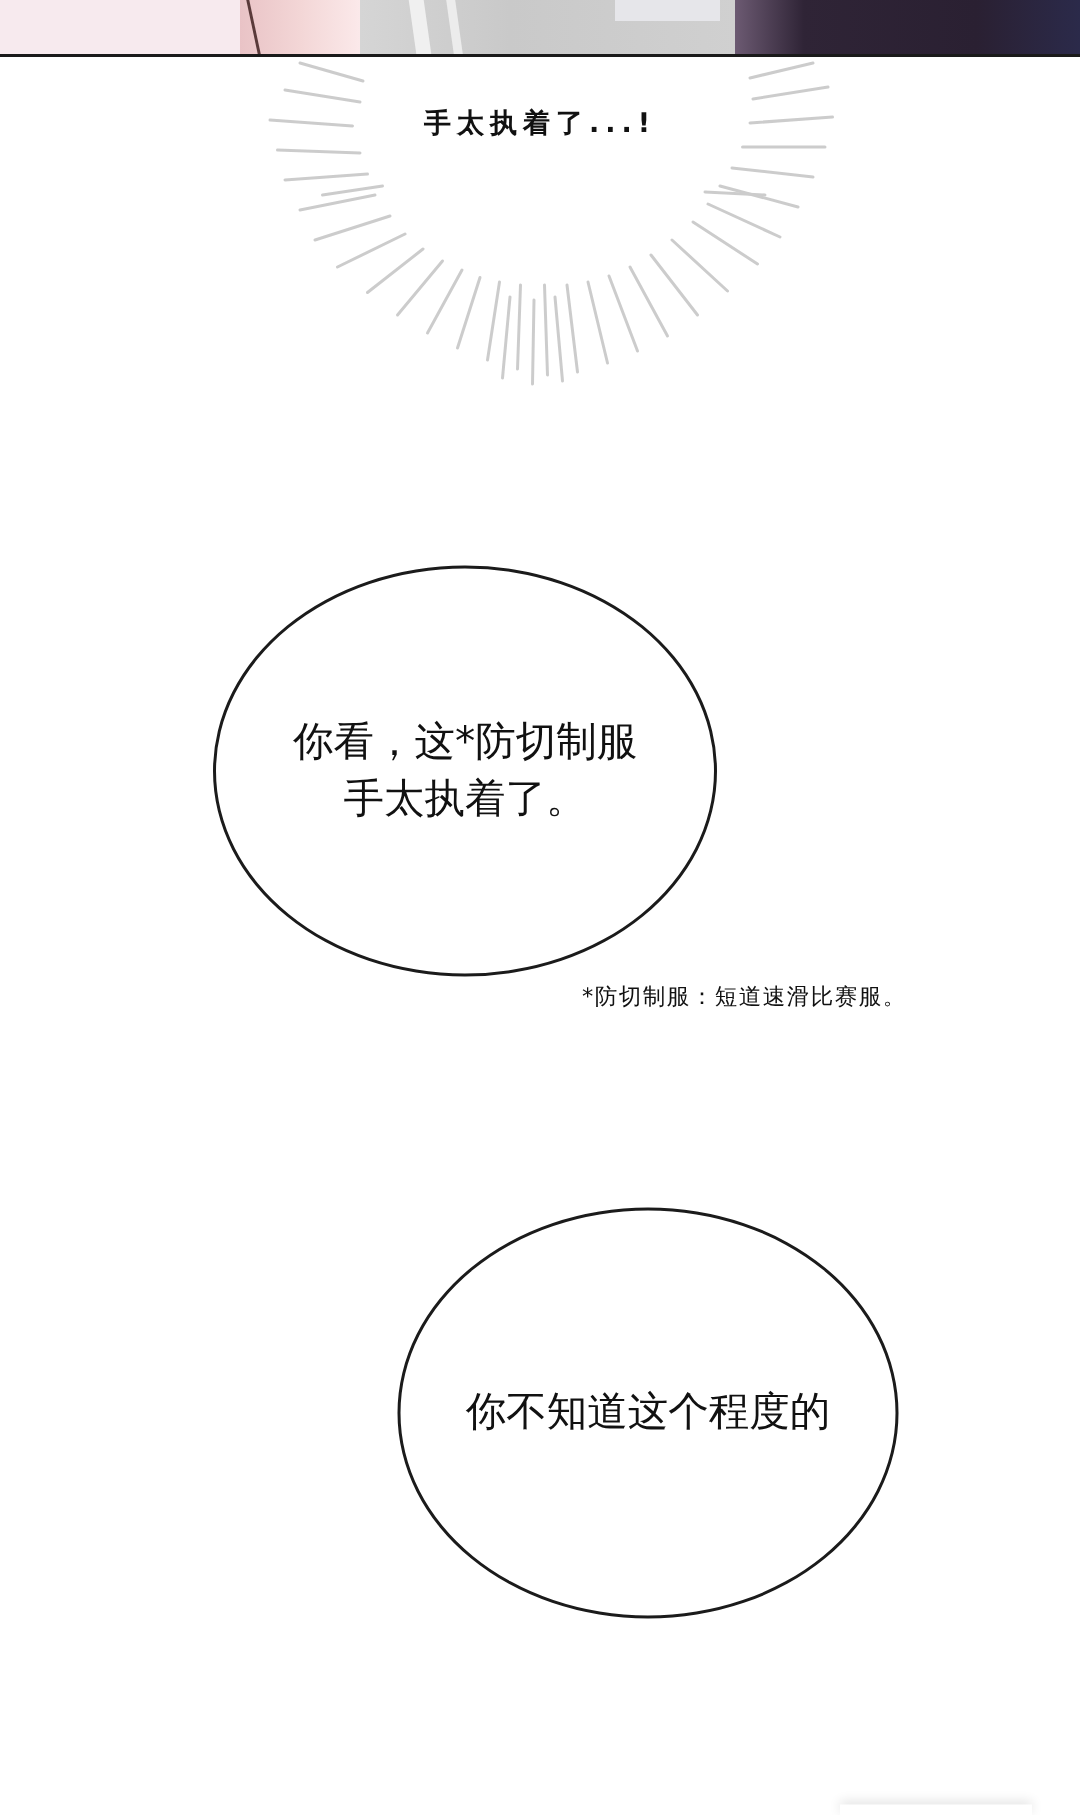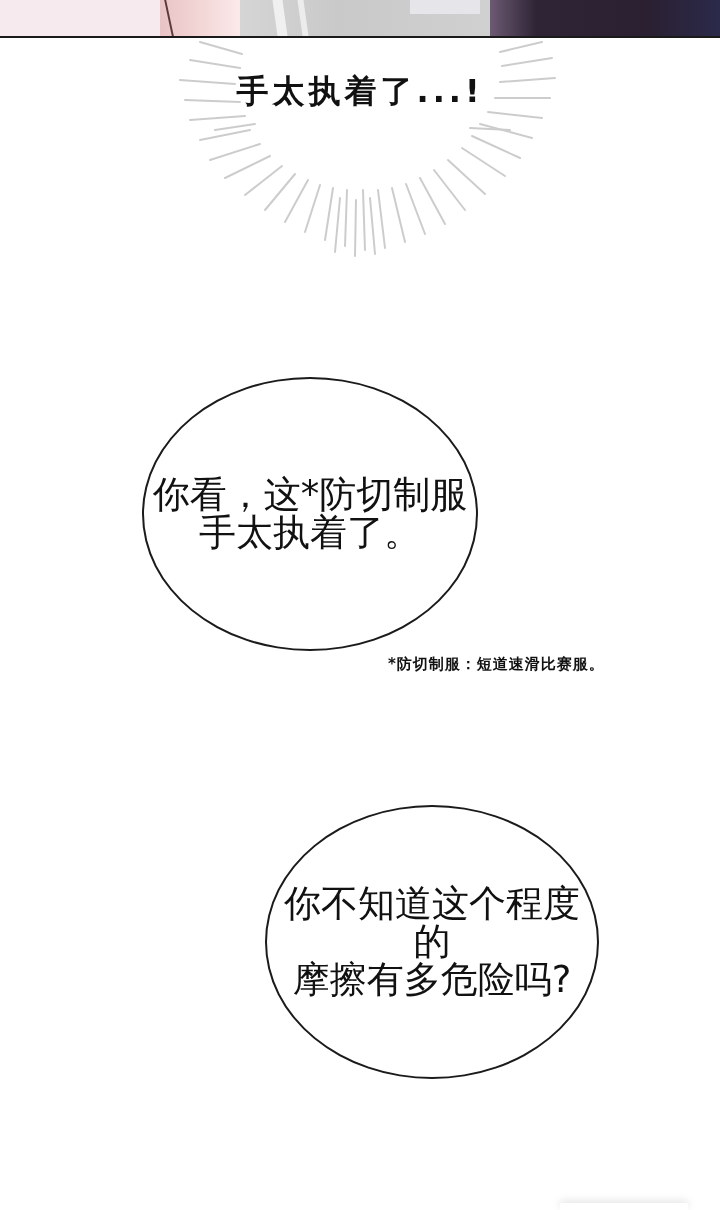--- a/index.html
+++ b/index.html
@@ -17,31 +17,31 @@
               background: linear-gradient(90deg, #d5d5d5 0%, #c9c9c9 40%, #d0d0d0 100%); }
     .tp-mid .stripe1 { position: absolute; left: 35px; top: 0; width: 10px; height: 36px; background: #f0f0f0; transform: skewX(8deg); }
     .tp-mid .stripe2 { position: absolute; left: 60px; top: 0; width: 6px; height: 36px; background: #ececec; transform: skewX(8deg); }
     .tp-mid .patch { position: absolute; left: 170px; top: 0; width: 70px; height: 14px; background: #e6e6ea; }
     .tp-right { position: absolute; left: 490px; top: 0; width: 230px; height: 36px;
                 background: linear-gradient(90deg, #6c5a72 0%, #2f2436 20%, #2a2032 70%, #2b2a4a 100%); }
 
     .burst { position: absolute; left: 170px; top: 20px; width: 400px; height: 240px; }
 
     .shout-text { position: absolute; left: 0; top: 70px; width: 720px; text-align: center;
-                  font-size: 32px; font-weight: bold; color: #111; letter-spacing: 4px; }
+                  font-size: 18px; font-weight: bold; color: #111; letter-spacing: 4px; }
 
     .bubble { position: absolute; border: 2px solid #1b1b1b; border-radius: 50%; background: #fff;
               display: flex; align-items: center; justify-content: center; box-sizing: border-box; }
     .bubble-1 { left: 142px; top: 377px; width: 336px; height: 274px; }
     .bubble-2 { left: 265px; top: 805px; width: 334px; height: 274px; }
-    .bubble-text { text-align: center; font-size: 37px; line-height: 38px; color: #111; font-weight: 500; }
+    .bubble-text { text-align: center; font-size: 27px; line-height: 38px; color: #111; font-weight: 500; }
     .bubble-1 .bubble-text { margin-top: 0px; }
 
     .footnote { position: absolute; left: 388px; top: 655px; font-size: 15px; color: #111;
-                font-weight: bold; letter-spacing: 1px; white-space: nowrap; text-align: right; }
+                font-weight: normal; letter-spacing: 1px; white-space: nowrap; text-align: right; }
 
     .bottom-edge { position: absolute; left: 560px; top: 1203px; width: 128px; height: 7px;
                    background: #fff; box-shadow: 0 -2px 8px rgba(0,0,0,0.12); }
   </style>
 </head>
 <body>
 
 <div class="top-panel">
   <div class="tp-left"></div>
   <div class="tp-skin"></div>
@@ -99,17 +99,16 @@
     <div>你看，这*防切制服</div>
     <div>手太执着了。</div>
   </div>
 </div>
 
 <div class="footnote">*防切制服：短道速滑比赛服。</div>
 
 <div class="bubble bubble-2">
   <div class="bubble-text">
     <div>你不知道这个程度的</div>
-    <div>摩擦有多危险吗?</div>
   </div>
 </div>
 
 <div class="bottom-edge"></div>
 
 </body></html>

